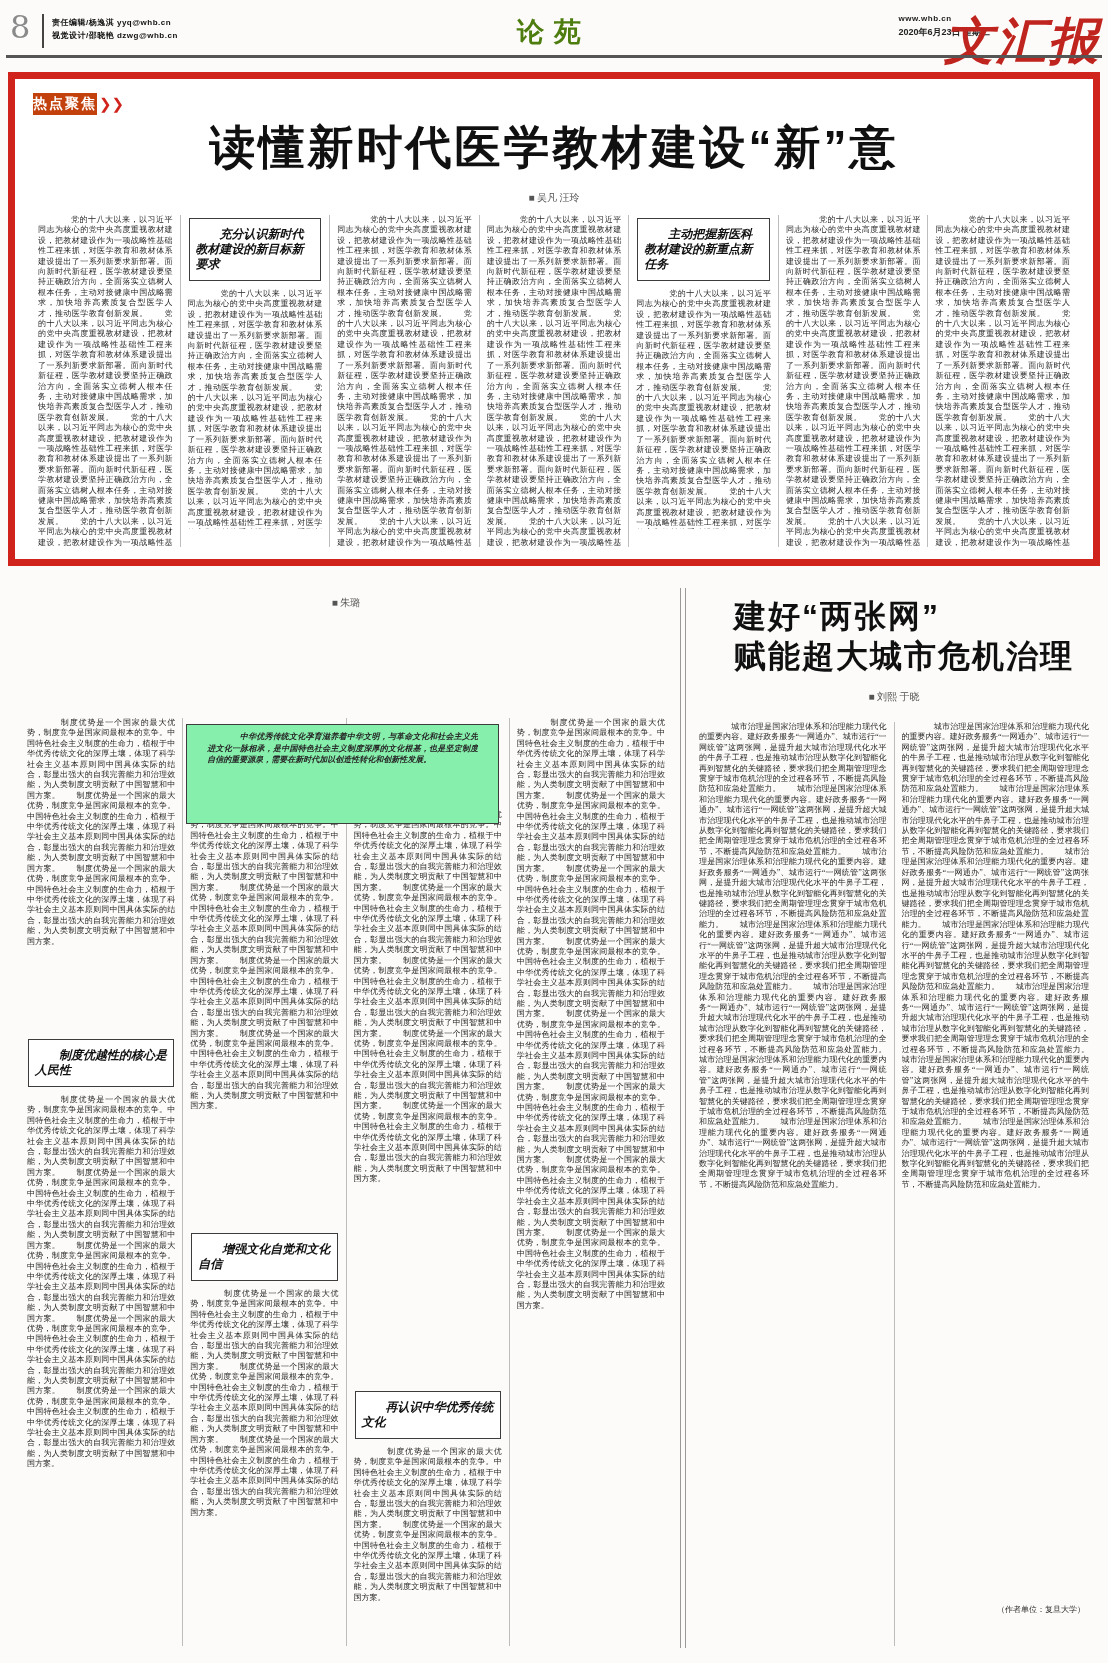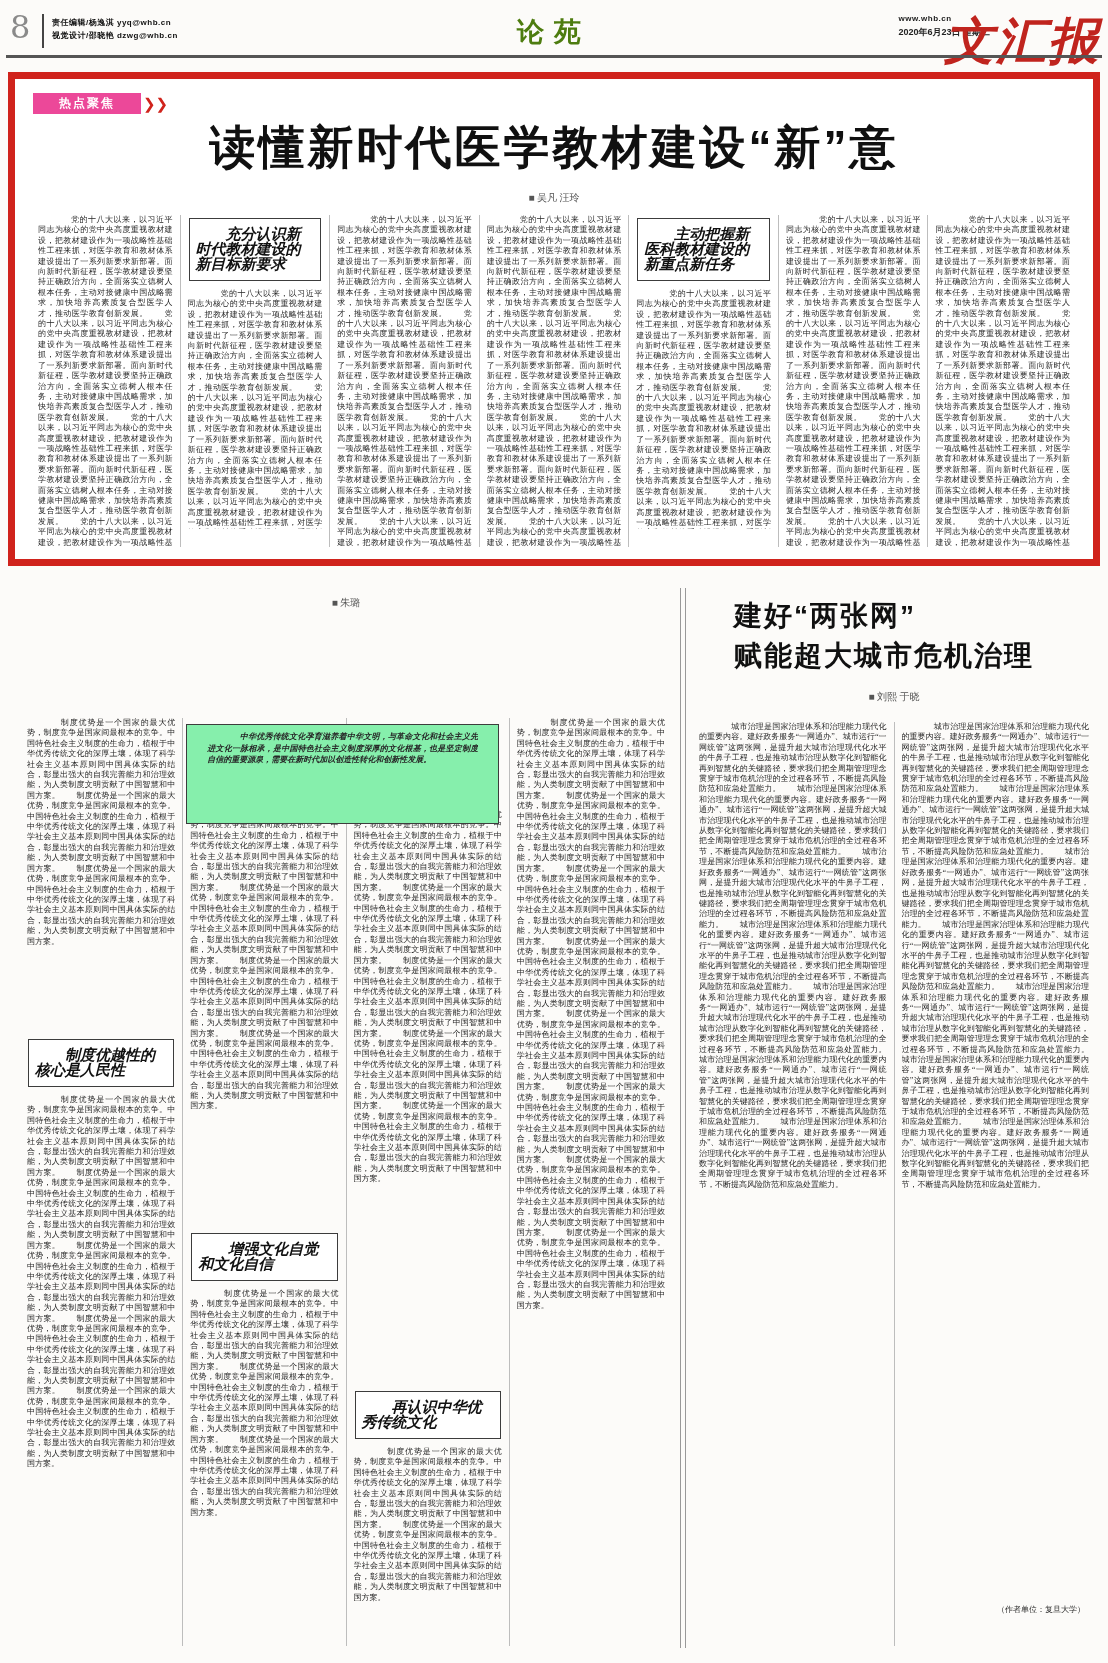--- a/index.html
+++ b/index.html
@@ -19,51 +19,51 @@
   .site{font-size:8px;font-weight:bold;letter-spacing:.5px;}
   .date{font-size:9px;font-weight:bold;margin-top:3px;}
   .masthead{position:absolute;right:8px;top:8px;font-size:50px;font-weight:900;color:#c0241e;
             font-family:"Liberation Serif",serif;font-style:italic;letter-spacing:2px;}
   .head-rule{position:absolute;left:6px;right:6px;top:55px;border-top:3px solid #555;}
 
   
   #featured{position:absolute;left:8px;top:72px;width:1078px;height:480px;
             border:7px solid #d0231c;background:#ffffff;}
   .hot-tag{position:absolute;left:18px;top:14px;display:flex;align-items:center;}
-  .hot-tag .tag-body{background:#ec4899;color:#fff;font-size:12px;font-weight:bold;
-         padding:2px 26px;font-family:"Liberation Sans",sans-serif;letter-spacing:2px;}
+  .hot-tag .tag-body{background:#c2410c;color:#fff;font-size:14px;font-weight:bold;
+         padding:2px 0;font-family:"Liberation Sans",sans-serif;letter-spacing:2px;}
   .hot-tag .chev{color:#d0231c;font-size:15px;font-weight:900;line-height:10px;margin-left:2px;
                  font-family:"DejaVu Sans",sans-serif;}
   .feat-title{position:absolute;left:0;right:0;top:38px;text-align:center;font-size:46px;
               font-weight:900;color:#101010;letter-spacing:3px;
               font-family:"Liberation Sans","DejaVu Sans",sans-serif;}
   .feat-byline{position:absolute;left:0;right:0;top:112px;text-align:center;font-size:10px;color:#555;}
   .feat-cols{position:absolute;left:16px;right:16px;top:136px;bottom:12px;display:flex;}
   .col{flex:1;padding:0 7px;border-right:1px solid #bdbdbd;overflow:hidden;position:relative;}
   .col:last-child{border-right:none;}
   .body-txt{font-size:8px;line-height:10.4px;text-align:justify;color:#262626;
             text-indent:2em;overflow:hidden;word-break:break-all;}
-  .inset-box{border:1px solid #3c3c3c;padding:8px 6px;margin:3px 1px 8px;font-size:15px;
+  .inset-box{border:1px solid #3c3c3c;padding:8px 6px;margin:3px 1px 8px;font-size:12px;
              line-height:15px;font-weight:bold;font-style:italic;text-indent:2em;background:#fff;
              font-family:"Liberation Serif",serif;color:#111;}
 
   
   #bottom-left{position:absolute;left:20px;top:582px;width:652px;height:1068px;}
   #bottom-right{position:absolute;left:692px;top:582px;width:404px;height:1068px;}
   .art-divider{position:absolute;left:680px;top:588px;height:1060px;width:4px;
                border-left:1px solid #999;border-right:1px solid #999;}
   .art2-title{text-align:center;font-size:38px;font-weight:900;letter-spacing:3px;color:#101010;
               margin-top:18px;font-family:"Liberation Sans","DejaVu Sans",sans-serif;}
   .art-byline{text-align:center;font-size:10px;color:#555;margin-top:14px;}
   .art2-cols{position:absolute;left:0;right:0;top:136px;bottom:4px;display:flex;}
   .lead-box{position:absolute;left:25.5%;width:48%;top:6px;height:100px;border:1px solid #3c3c3c;
             padding:6px 20px;box-sizing:border-box;overflow:hidden;background:#86efac;z-index:2;}
   .lead-box .body-txt{font-weight:bold;font-style:italic;line-height:11.5px;}
   .spacer{height:92px;}
-  .art3-title{text-align:left;font-size:28px;font-weight:900;letter-spacing:2px;color:#101010;
+  .art3-title{text-align:left;font-size:32px;font-weight:900;letter-spacing:2px;color:#101010;
               margin:14px 0 0 42px;line-height:40px;
               font-family:"Liberation Sans","DejaVu Sans",sans-serif;}
   .art3-cols{position:absolute;left:0;right:0;top:140px;bottom:4px;display:flex;}
   .closing{font-size:8px;text-align:right;color:#262626;padding-right:4px;margin-top:2px;}
   .fill-block{overflow:hidden;}
 </style>
 </head>
 <body>
 
 <div id="page">

